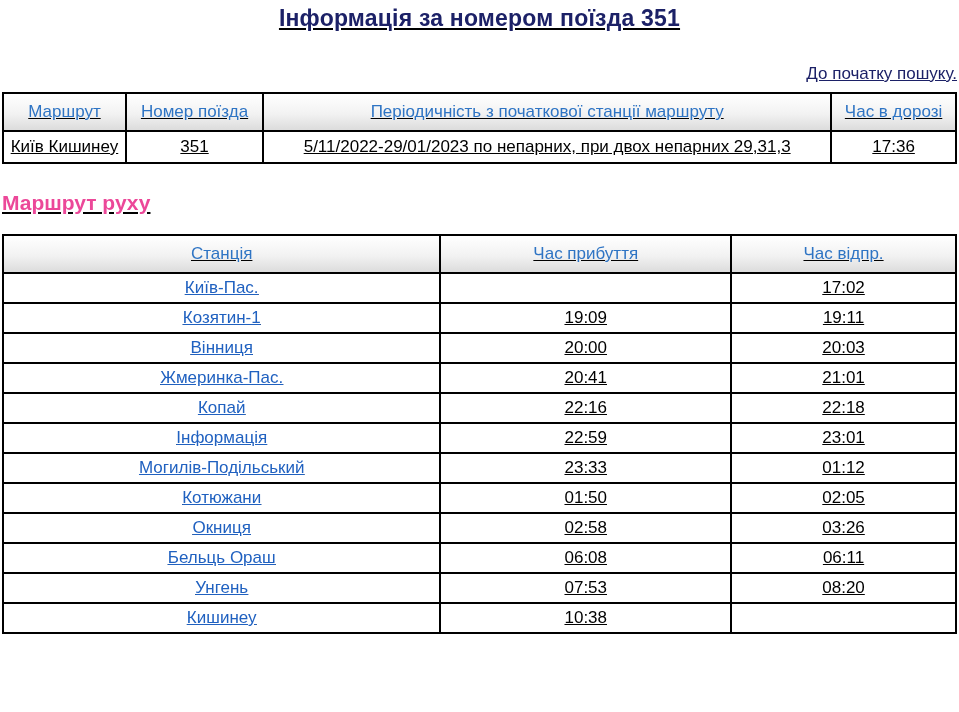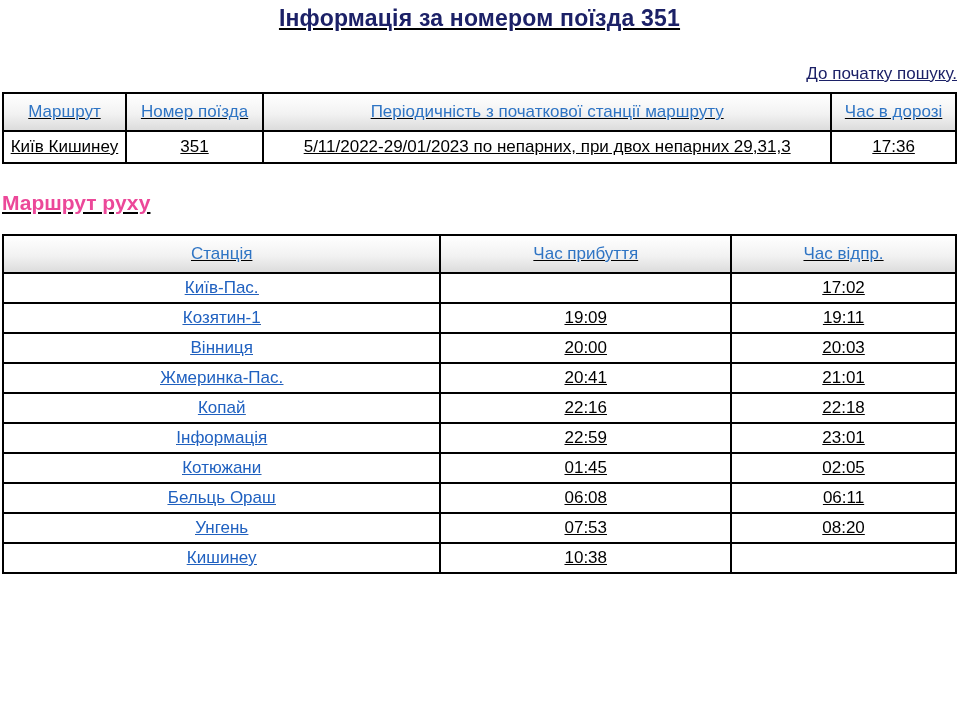--- a/index.html
+++ b/index.html
@@ -151,23 +151,33 @@
         <td><a href="#" class="station-link">Копай</a></td>
         <td>22:16</td>
         <td>22:18</td>
       </tr>
       <tr>
         <td><a href="#" class="station-link">Інформація</a></td>
         <td>22:59</td>
         <td>23:01</td>
       </tr>
       <tr>
+        <td><a href="#" class="station-link">Могилів-Подільський</a></td>
+        <td>23:33</td>
+        <td>01:12</td>
+      </tr>
+      <tr>
         <td><a href="#" class="station-link">Котюжани</a></td>
-        <td>01:45</td>
+        <td>01:50</td>
         <td>02:05</td>
+      </tr>
+      <tr>
+        <td><a href="#" class="station-link">Окниця</a></td>
+        <td>02:58</td>
+        <td>03:26</td>
       </tr>
       <tr>
         <td><a href="#" class="station-link">Бельць Ораш</a></td>
         <td>06:08</td>
         <td>06:11</td>
       </tr>
       <tr>
         <td><a href="#" class="station-link">Унгень</a></td>
         <td>07:53</td>
         <td>08:20</td>

